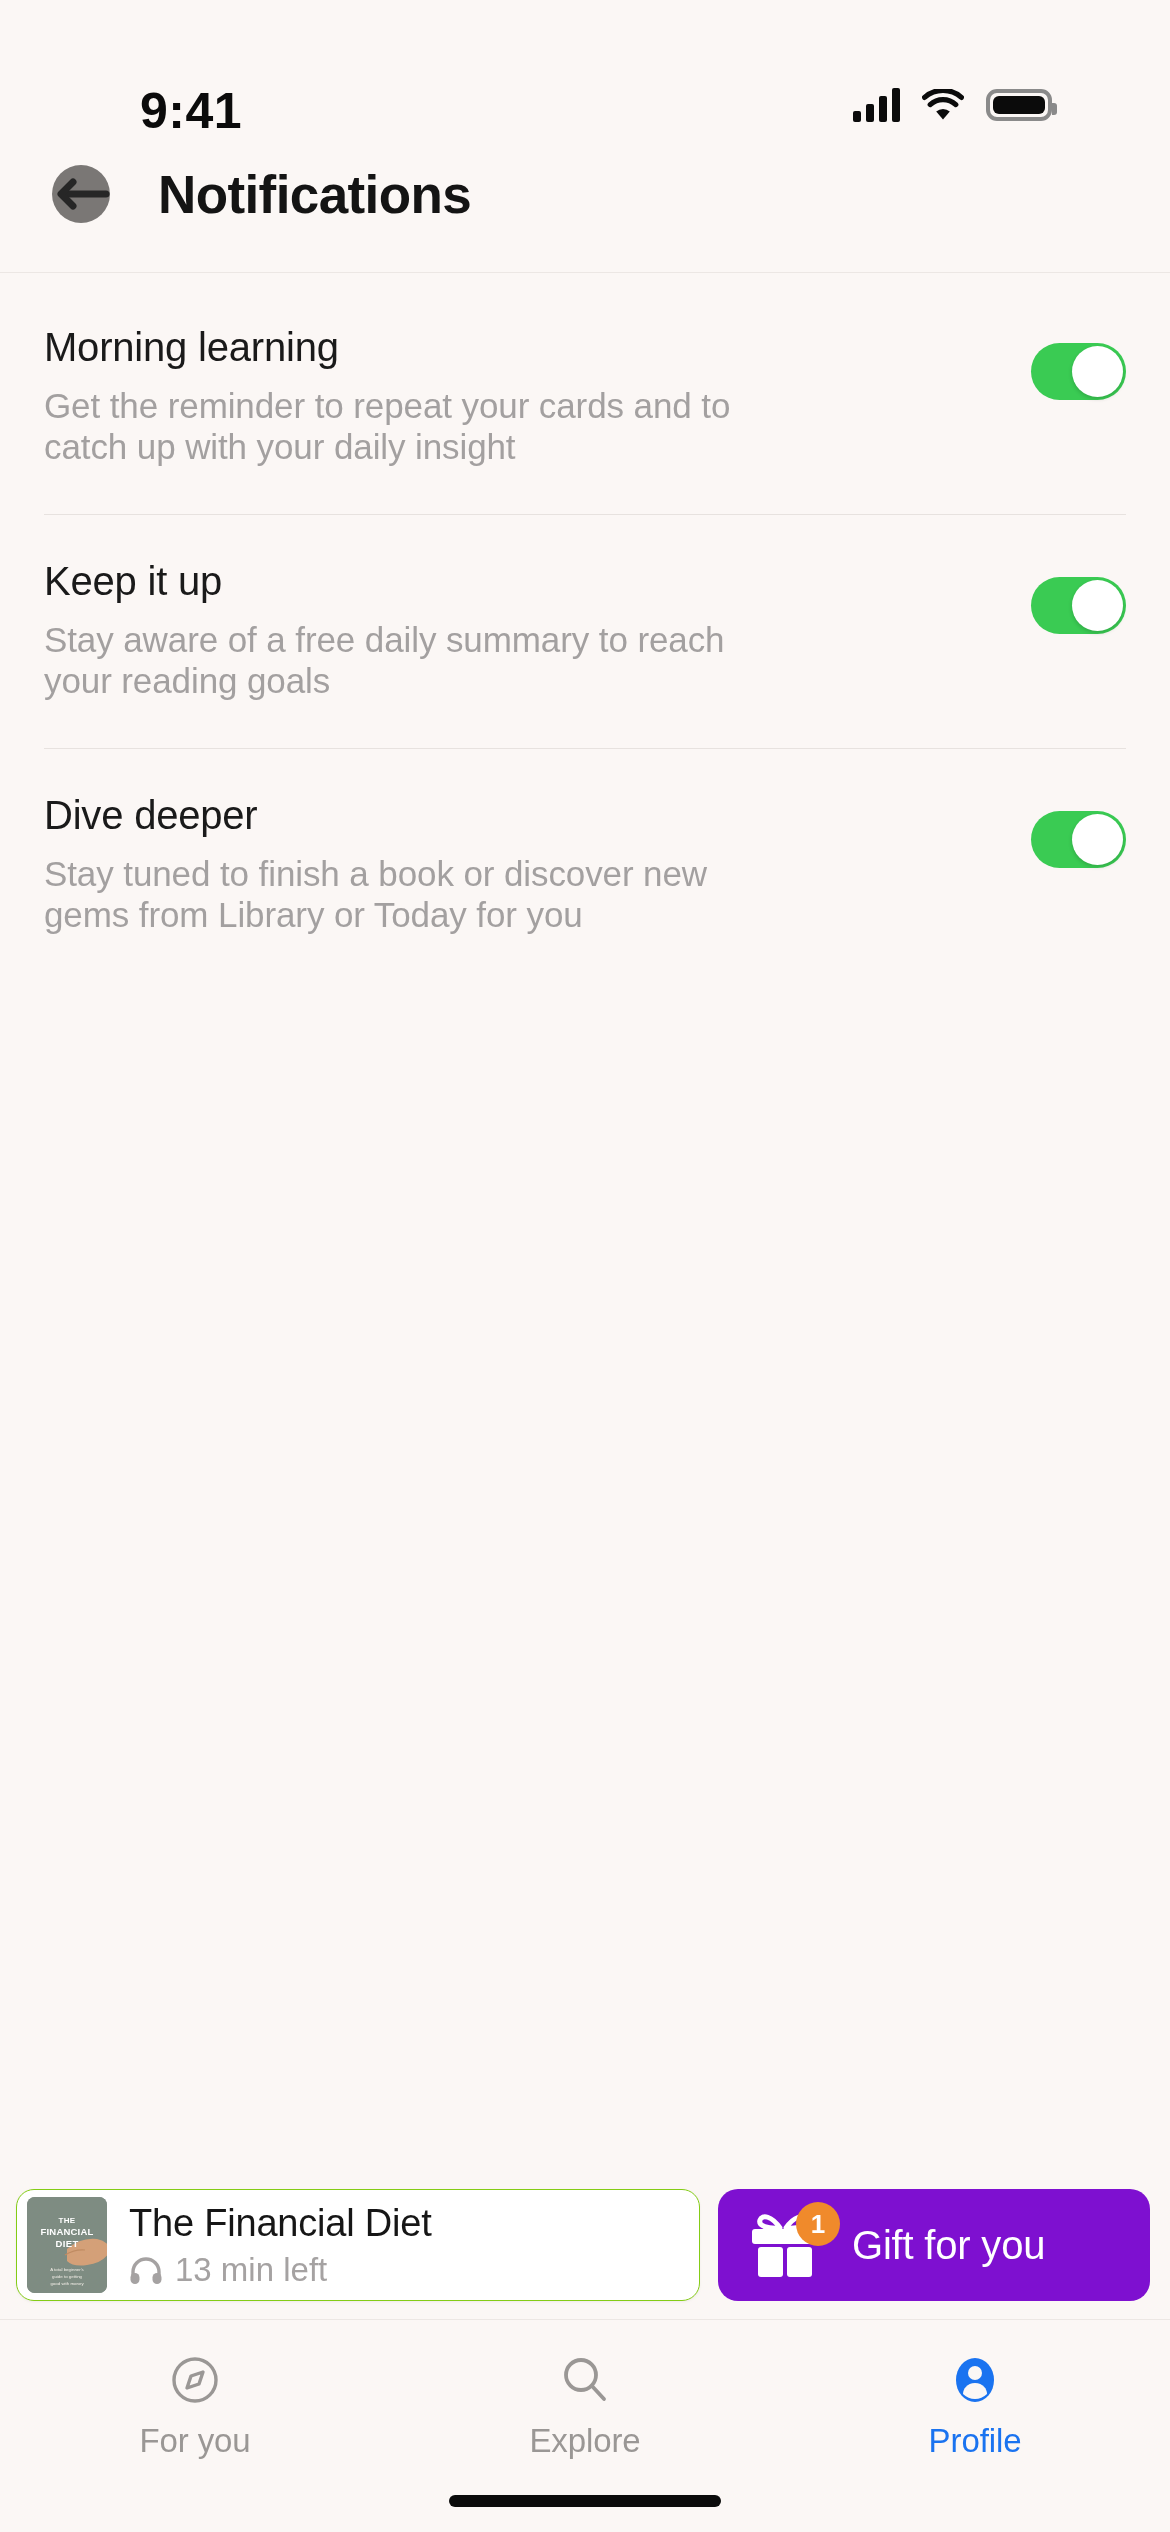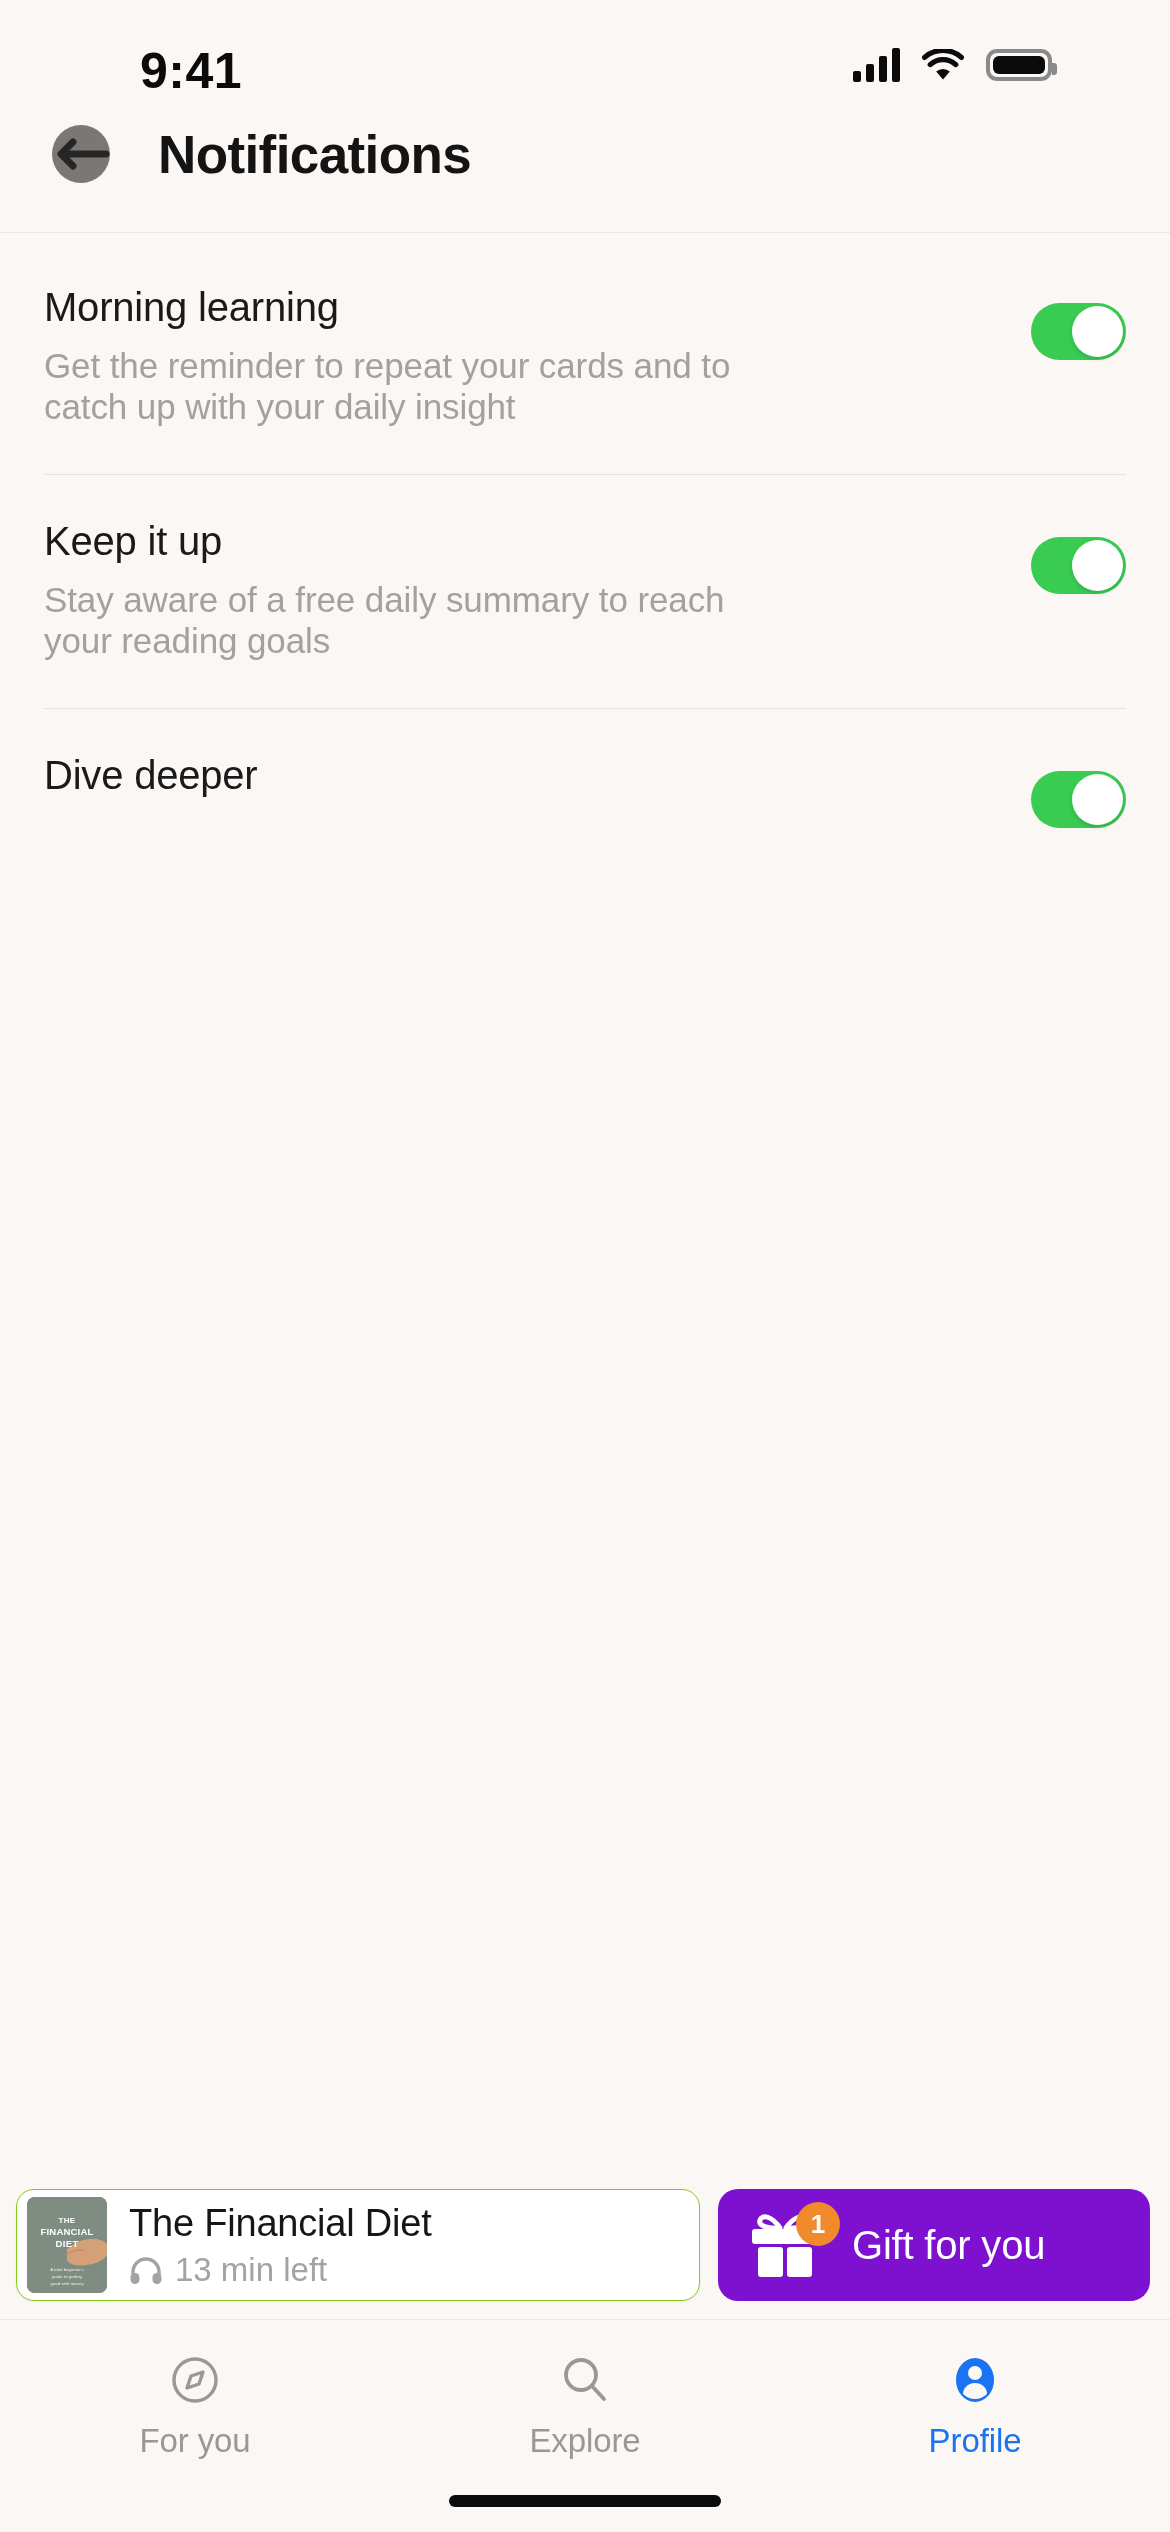--- a/index.html
+++ b/index.html
@@ -6,21 +6,21 @@
   html, body {
     width:1170px; height:2532px;
     background:#FBF7F5;
     font-family:"Liberation Sans", sans-serif;
     -webkit-font-smoothing:antialiased;
     overflow:hidden;
   }
   .phone { position:relative; width:1170px; height:2532px; background:#FBF7F5; display:flex; flex-direction:column; }
 
   
-  .statusbar { height:118px; flex:0 0 118px; position:relative; }
+  .statusbar { height:118px; flex:0 0 118px; position:relative;margin-top:40px; }
   .sb-time {
     position:absolute; left:140px; top:42px;
     font-size:50px; font-weight:700; color:#0B0B0B; letter-spacing:0.5px;
   }
   .sb-right { position:absolute; right:118px; top:48px; display:flex; align-items:center; gap:22px; }
   .bars { display:flex; align-items:flex-end; gap:5px; height:34px; }
   .bars i { display:block; width:8px; background:#0B0B0B; border-radius:2px; }
   .bars i:nth-child(1){height:11px;}
   .bars i:nth-child(2){height:18px;}
   .bars i:nth-child(3){height:26px;}
@@ -151,20 +151,21 @@
       </div>
       <div class="toggle">
         <div class="knob"></div>
       </div>
     </div>
     <div class="divider"></div>
 
     <div class="row">
       <div class="row-text">
         <div class="row-title">Dive deeper</div>
+        <div class="row-desc">Stay tuned to finish a book or discover new gems from Library or Today for you</div>
       </div>
       <div class="toggle">
         <div class="knob"></div>
       </div>
     </div>
 
   </div>
 
   <div class="playerbar">
 

